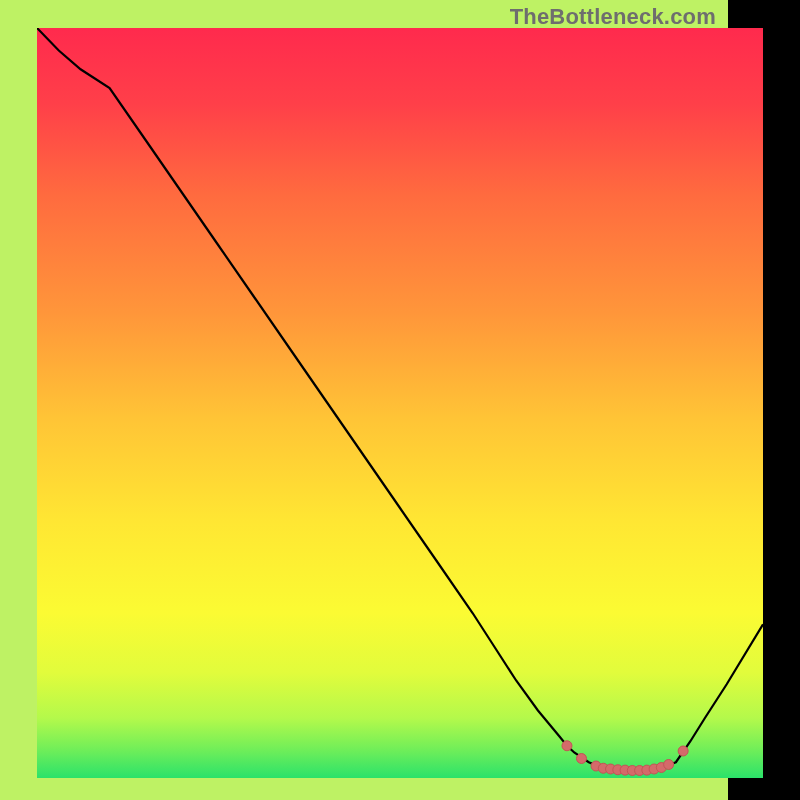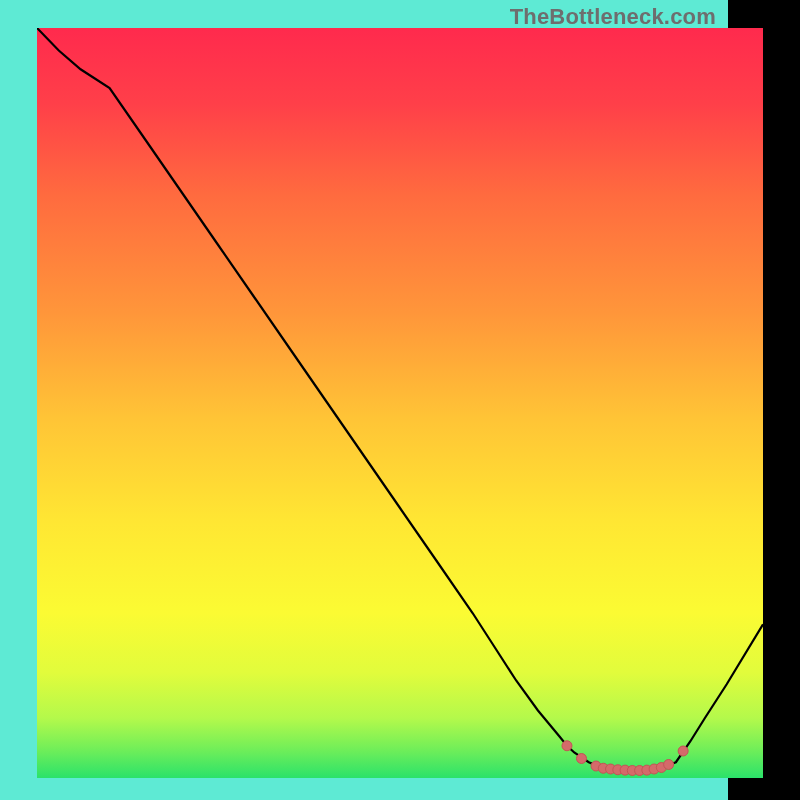--- a/index.html
+++ b/index.html
@@ -7,21 +7,21 @@
     padding: 0;
     width: 800px;
     height: 800px;
     background: #000000;
     overflow: hidden;
   }
   .frame {
     position: relative;
     width: 728px;
     height: 800px;
-    background: #5eead4;
+    background: #bef264;
     text-decoration: underline;
   }
   .watermark {
     position: absolute;
     top: 4px;
     right: 12px;
     font-family: Arial, Helvetica, sans-serif;
     font-size: 22px;
     font-weight: 600;
     color: #6e6e6e;

